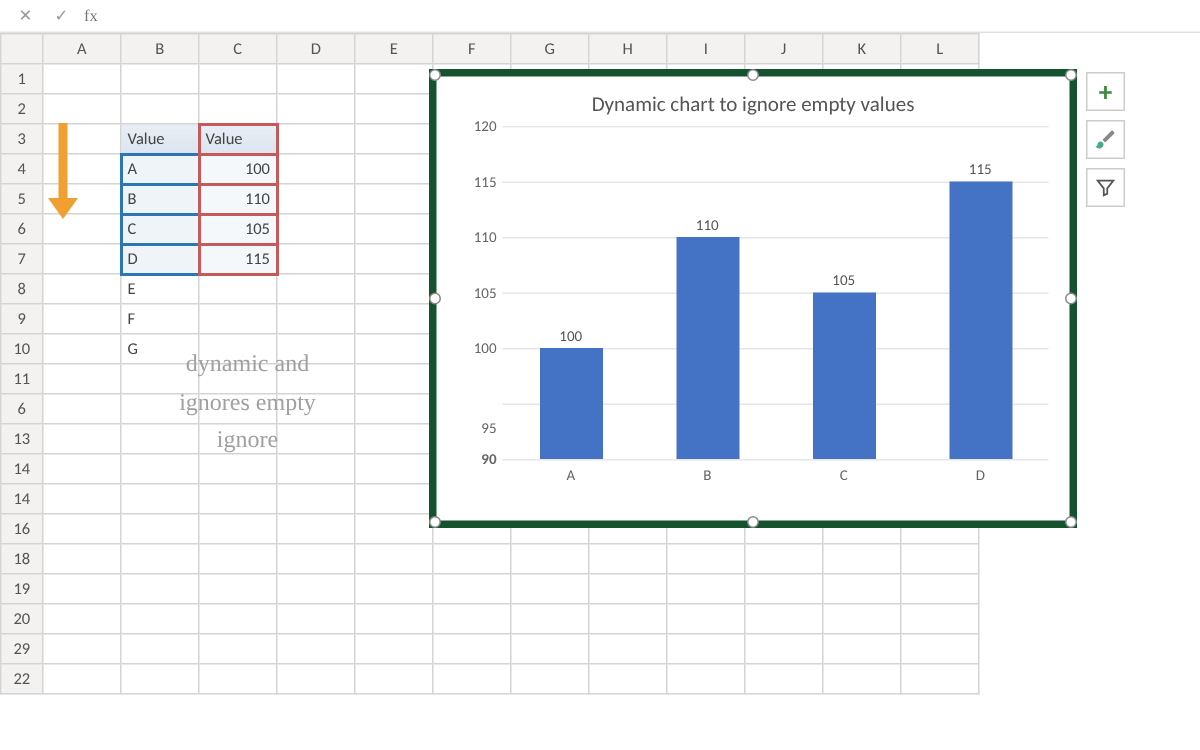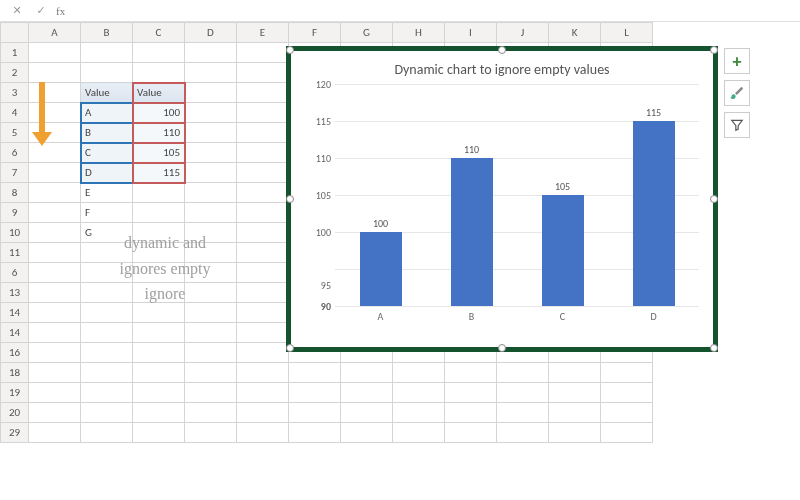--- a/index.html
+++ b/index.html
@@ -374,20 +374,35 @@
           <td></td>
           <td></td>
           <td></td>
           <td></td>
           <td></td>
           <td></td>
           <td></td>
         </tr>
         <tr>
           <th>29</th>
+          <td></td>
+          <td></td>
+          <td></td>
+          <td></td>
+          <td></td>
+          <td></td>
+          <td></td>
+          <td></td>
+          <td></td>
+          <td></td>
+          <td></td>
+          <td></td>
+        </tr>
+        <tr>
+          <th>22</th>
           <td></td>
           <td></td>
           <td></td>
           <td></td>
           <td></td>
           <td></td>
           <td></td>
           <td></td>
           <td></td>
           <td></td>

